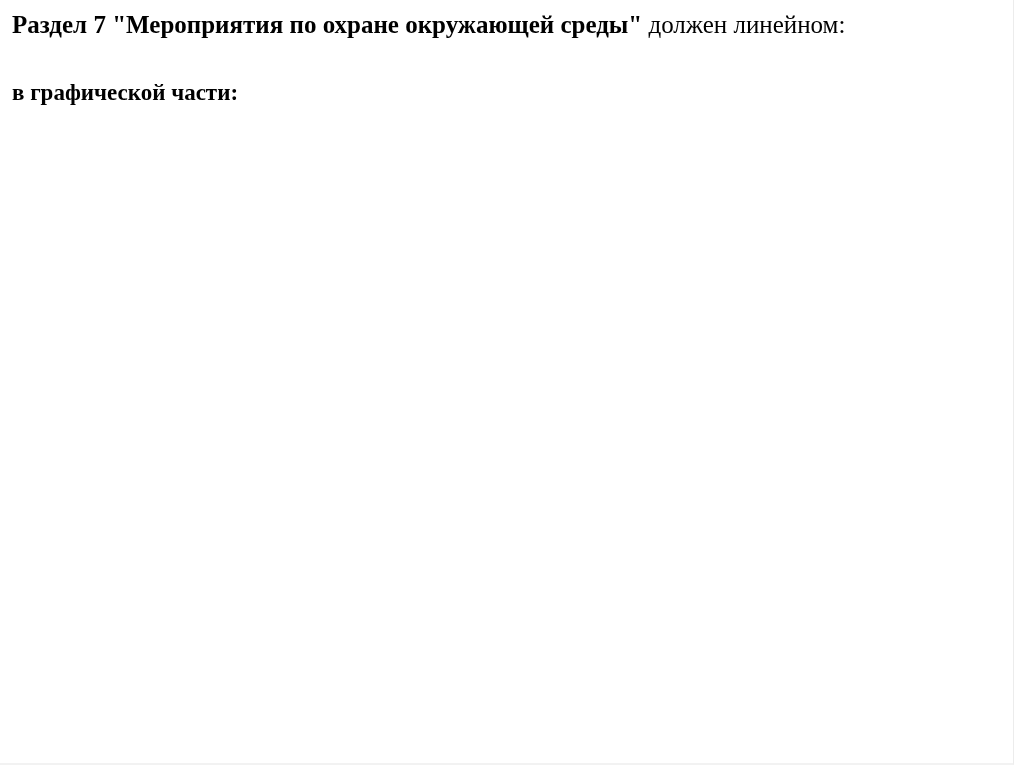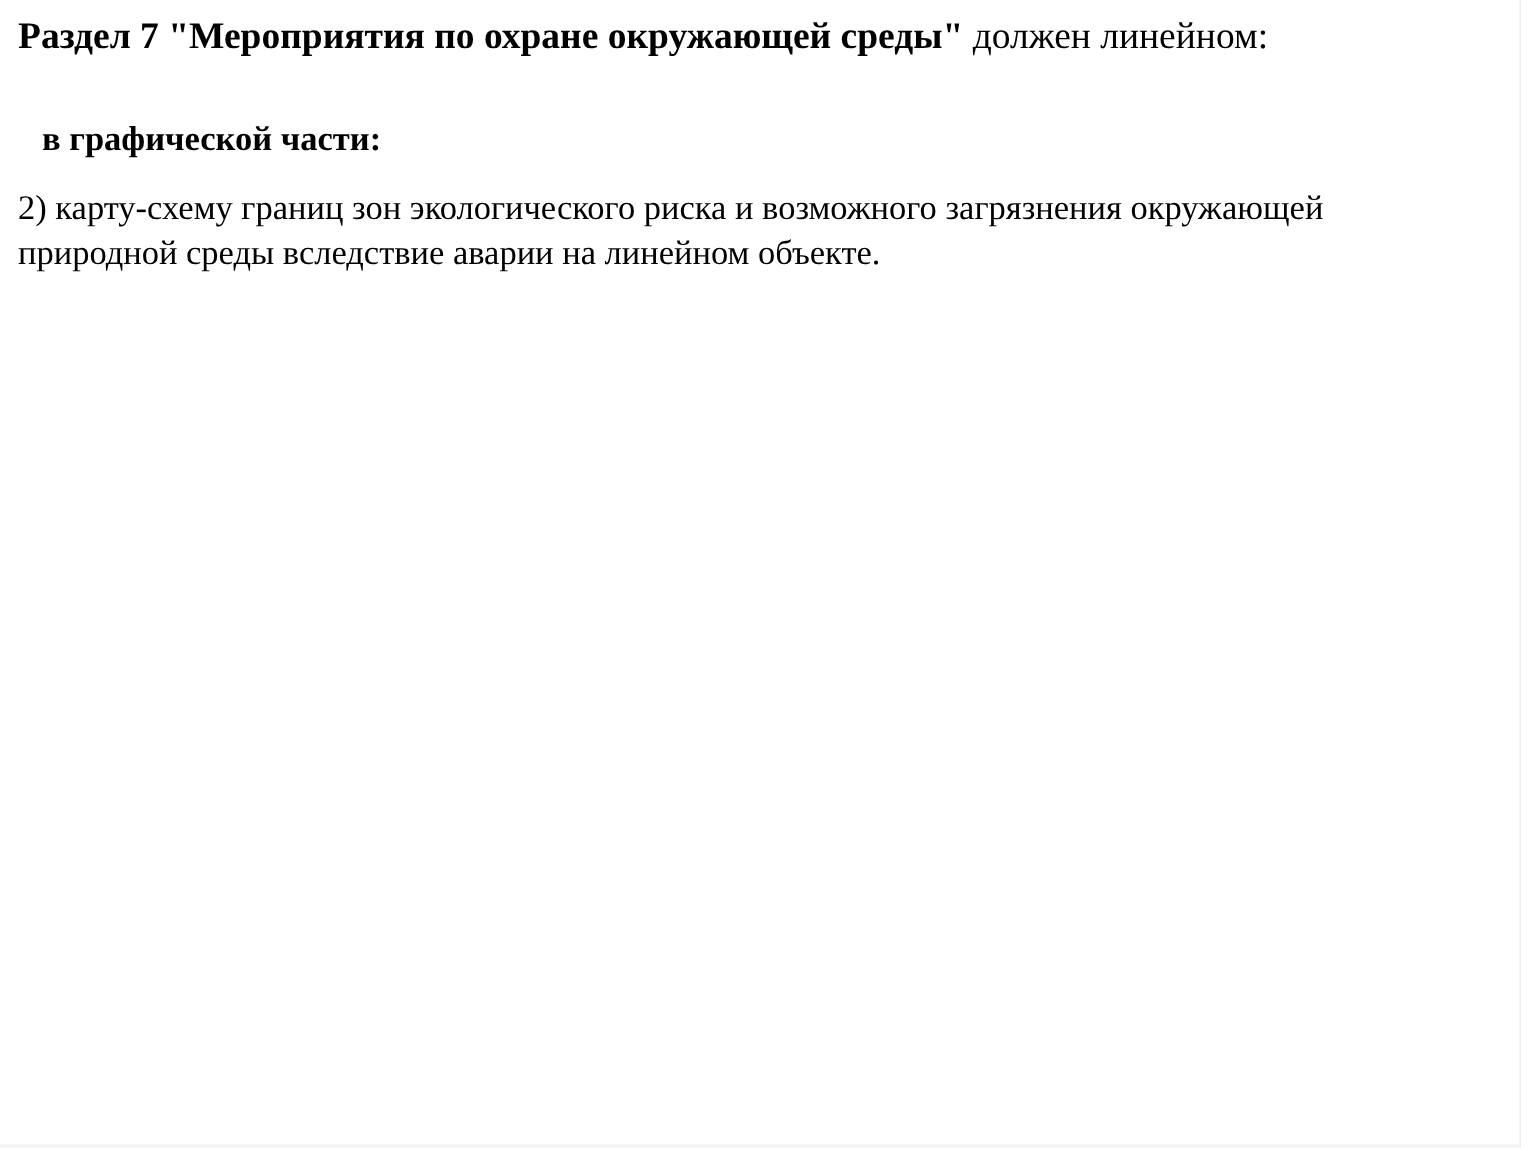--- a/index.html
+++ b/index.html
@@ -34,38 +34,36 @@
   }
   .title .bold {
     font-weight: bold;
   }
   .body-text {
     font-size: 23px;
     line-height: 30px;
   }
   .section-heading {
     font-weight: bold;
-    margin: 16px;
+    margin: 0;
     white-space: pre-line;
   }
   .list-item {
     margin: 0;
     white-space: pre-line;
   }
 </style>
 </head>
 <body>
 
 <div class="slide">
   <div class="slide-inner">
 
     <h1 class="title"><span class="bold">Раздел 7 "Мероприятия по охране окружающей среды"</span><span> должен линейном:</span></h1>
 
     <div class="body-text">
       <p class="section-heading">в графической части:</p>
 
 
-      <p class="list-item">2) карту-схему границ зон экологического риска и возможного загрязнения окружающей
-природной среды вследствие аварии на линейном объекте.</p>
     </div>
 
   </div>
 </div>
 
 </body></html>

